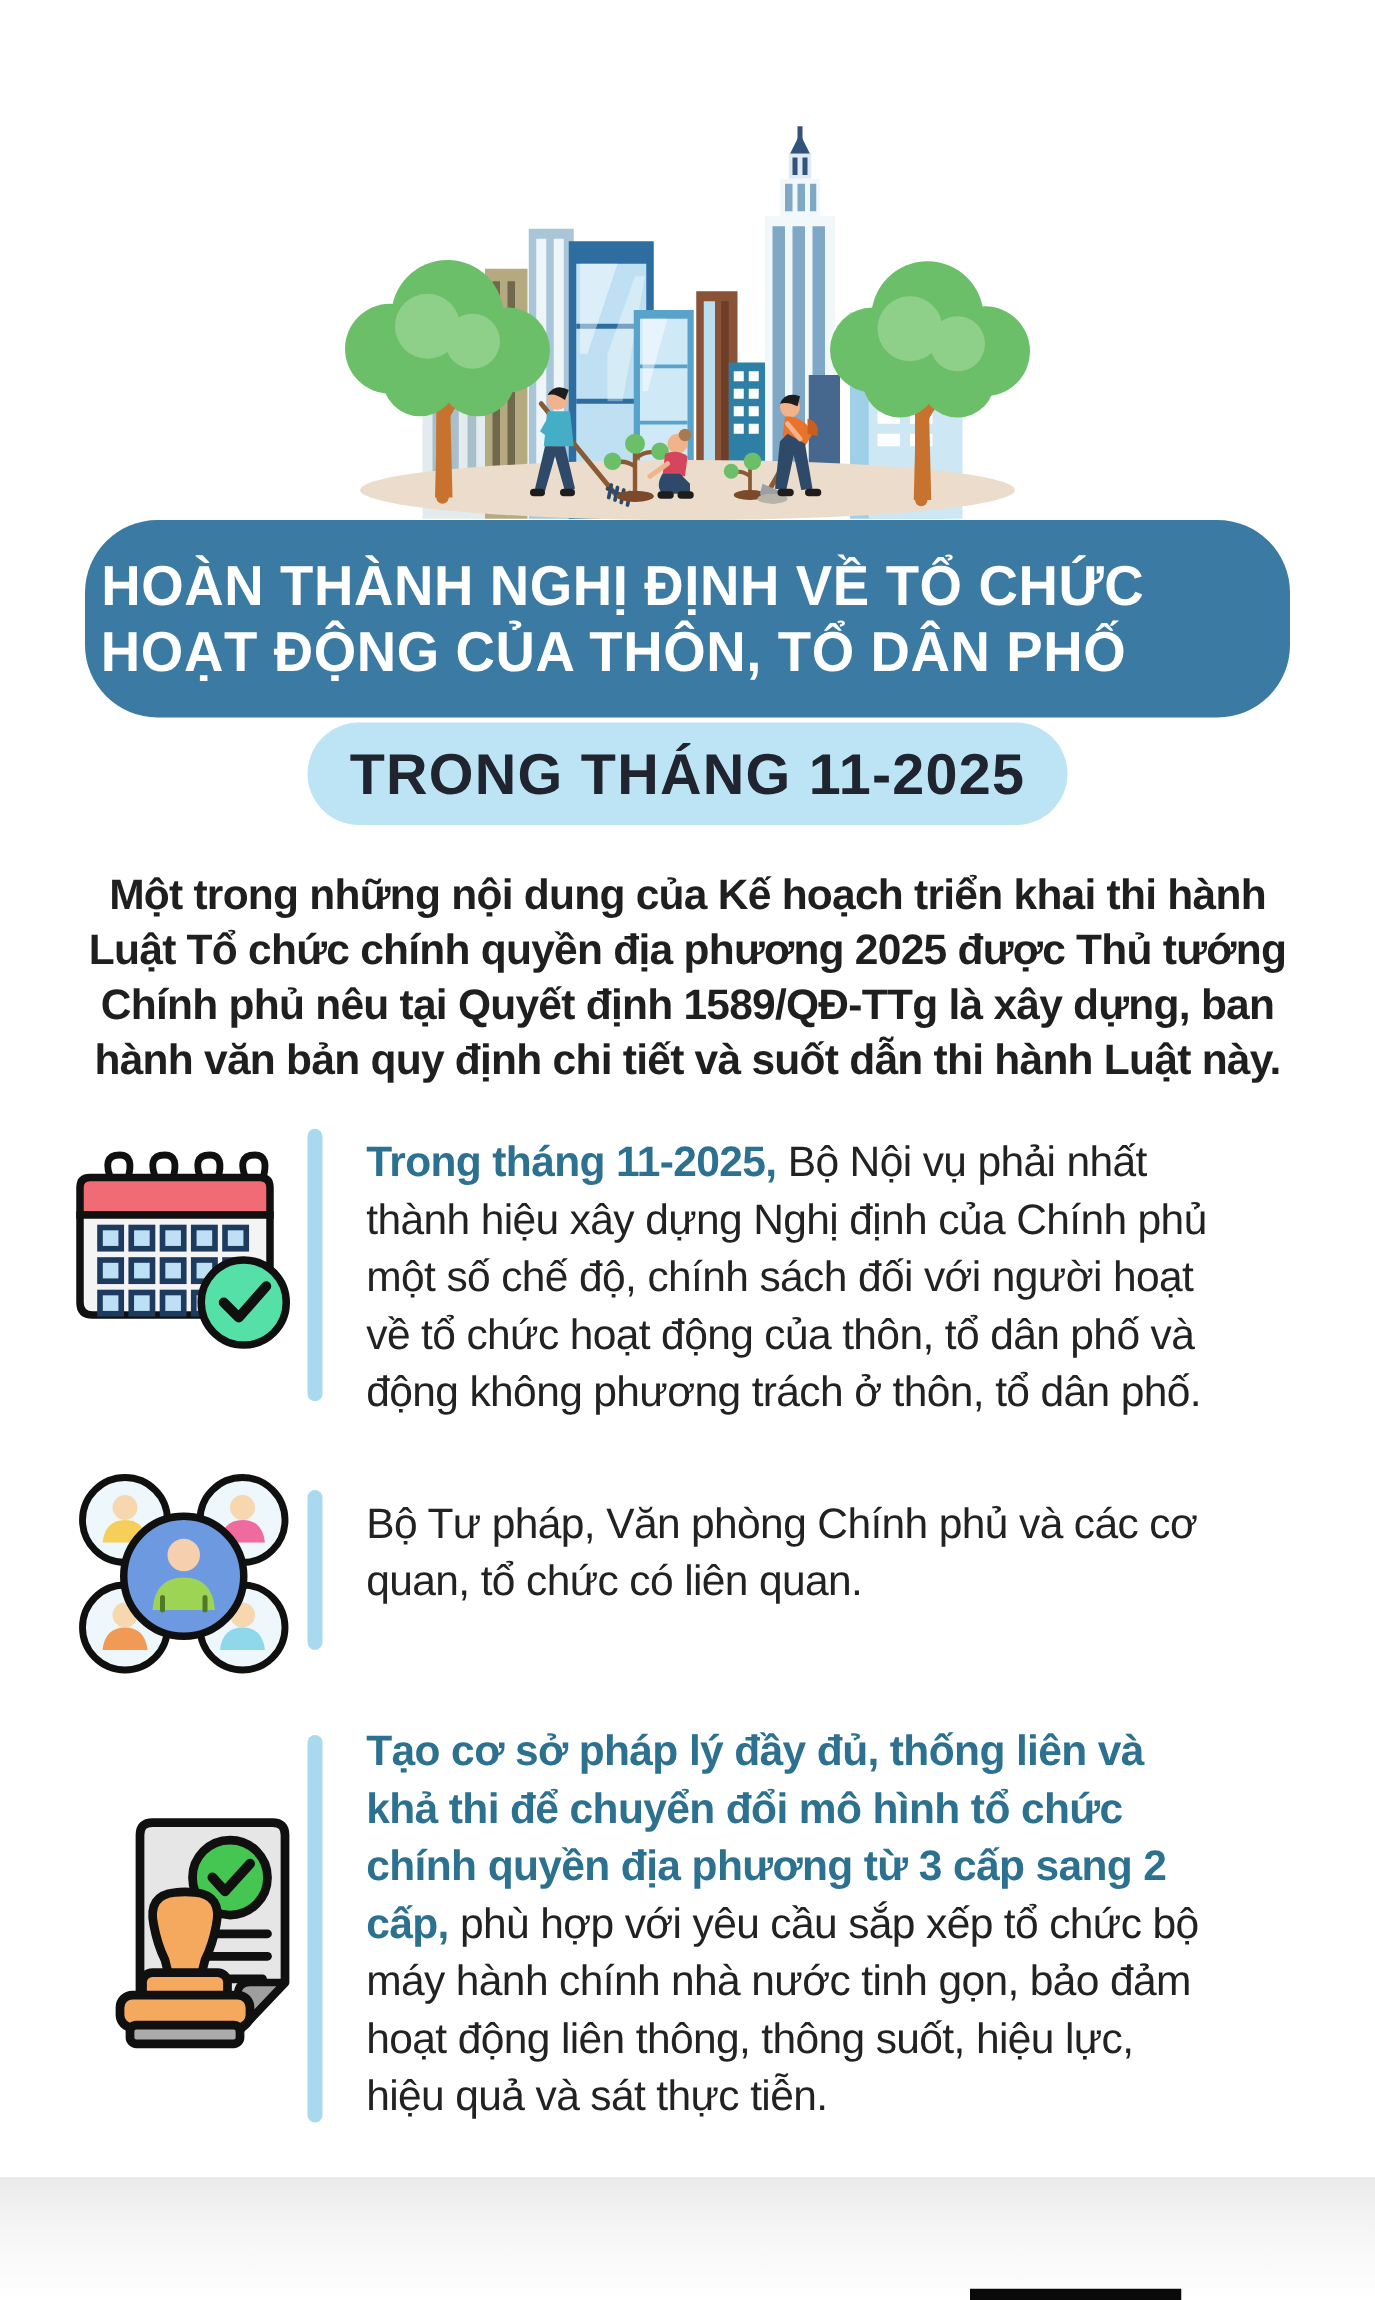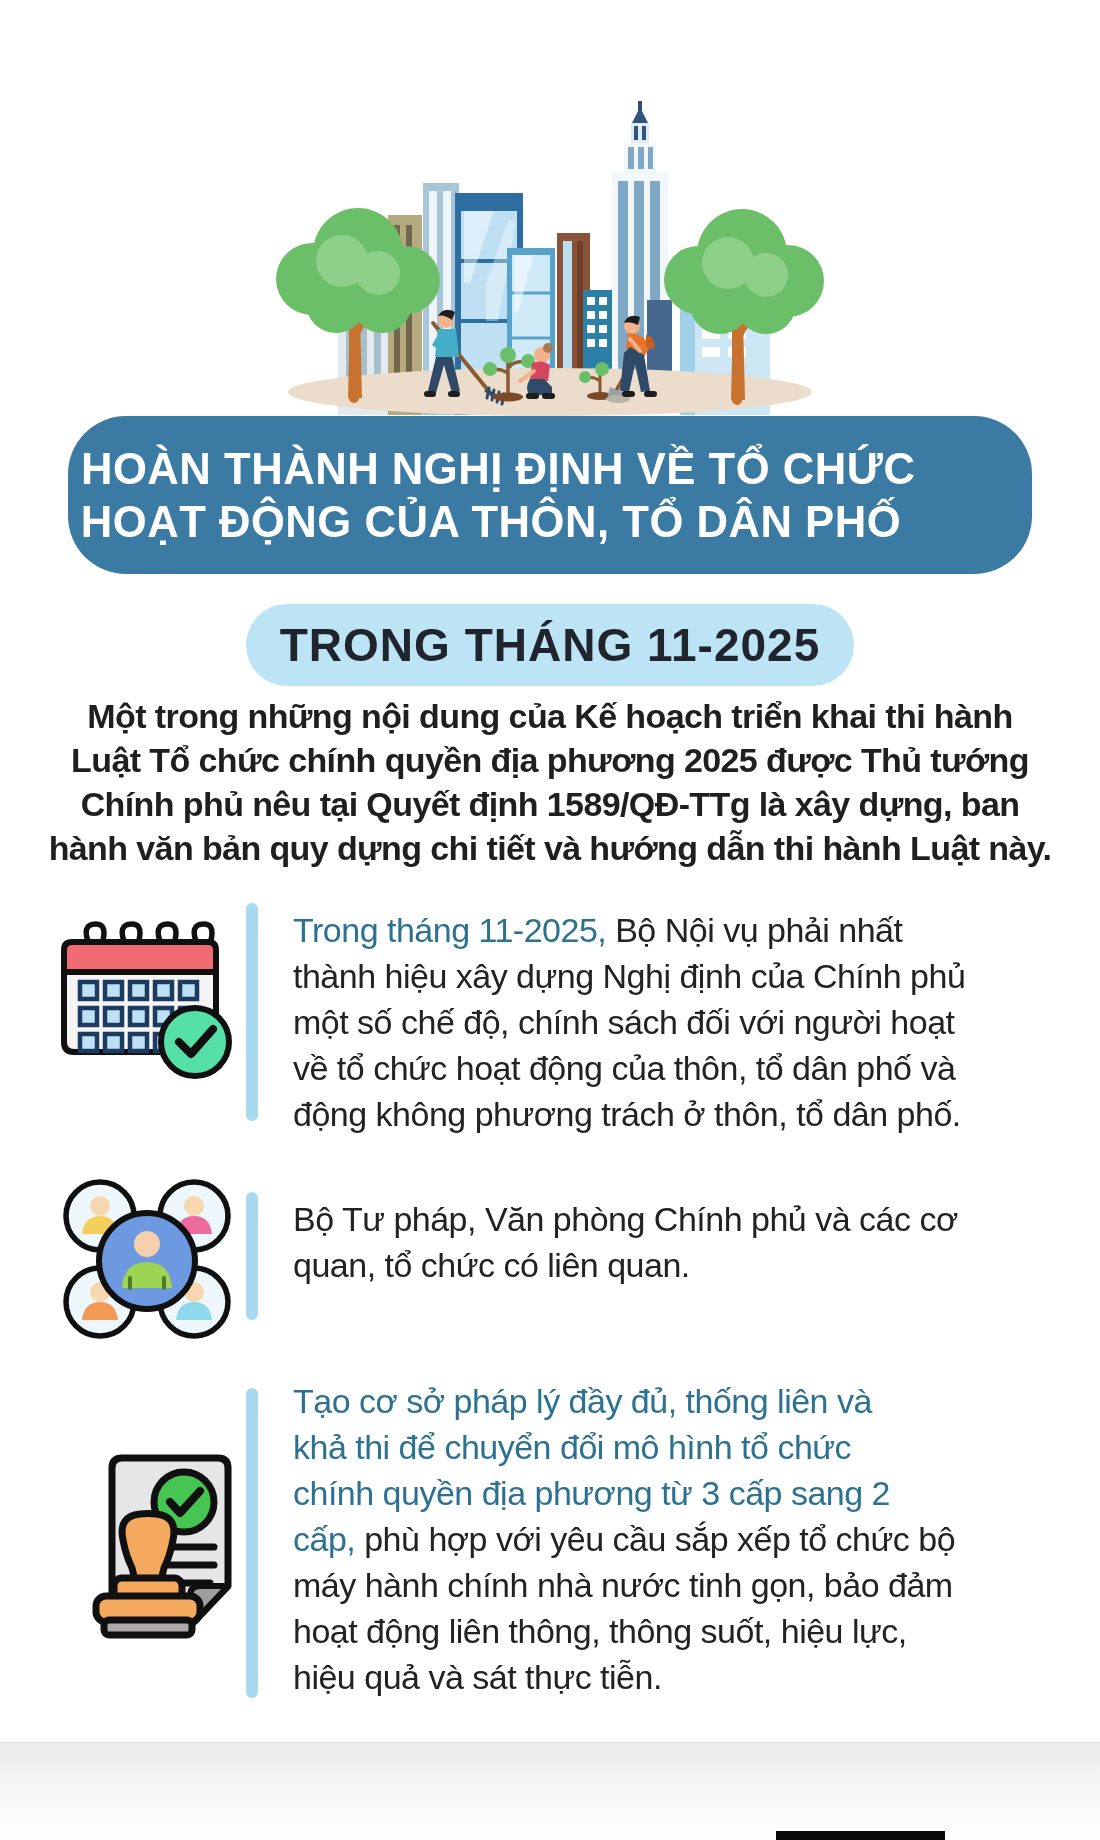--- a/index.html
+++ b/index.html
@@ -15,41 +15,41 @@
     background:var(--banner,#3a7aa3);border-radius:58px;
     display:flex;flex-direction:column;justify-content:center;align-items:flex-start;
   }
   .banner-line{
     font-size:45px;font-weight:700;line-height:53px;color:#ffffff;
     letter-spacing:.5px;white-space:nowrap;transform:scaleX(.97);
   }
   
   .pill{
     position:absolute;left:246px;top:578px;width:608px;height:82px;border-radius:41px;
-    background:var(--pill,#bde4f5);display:flex;align-items:center;justify-content:center;margin-top:26px;
+    background:var(--pill,#bde4f5);display:flex;align-items:center;justify-content:center;
   }
   .pill-label{
     font-size:46px;font-weight:700;letter-spacing:1px;color:#20242e;white-space:nowrap;
   }
   
   .intro{position:absolute;left:0;top:694px;width:1100px;text-align:center;font-weight:bold;}
   .intro-line{
     font-size:34px;line-height:44px;color:#1f1f1f;letter-spacing:-.6px;white-space:nowrap;
   }
   
   .icon{position:absolute;}
   .vbar{
     position:absolute;left:246px;width:12px;border-radius:6px;
     background:var(--bar,#a9d9ef);
   }
   .sec-text{position:absolute;left:293px;}
   .sec-line{
     font-size:34px;line-height:46px;color:#222222;letter-spacing:-.5px;white-space:nowrap;
   }
-  .seg-b{font-weight:400;color:var(--teal,#2d7191);margin-top:41px;}
+  .seg-b{font-weight:700;color:var(--teal,#2d7191);margin-top:41px;}
   
   .gray-band{
     position:absolute;left:0;top:1742px;width:1100px;height:98px;
     border-top:1px solid #e0e0e0;
     background:linear-gradient(180deg,#ebebeb 0%,#f6f6f6 45%,#ffffff 100%);
   }
   .next-peek{position:absolute;left:776px;top:1831px;width:169px;height:9px;background:#0a0a0a;}
 </style>
 </head>
 <body>
@@ -210,21 +210,21 @@
   </div>
 
   <div class="pill">
     <div class="pill-label">TRONG THÁNG 11-2025</div>
   </div>
 
   <div class="intro">
       <div class="intro-line">Một trong những nội dung của Kế hoạch triển khai thi hành</div>
       <div class="intro-line">Luật Tổ chức chính quyền địa phương 2025 được Thủ tướng</div>
       <div class="intro-line">Chính phủ nêu tại Quyết định 1589/QĐ-TTg là xây dựng, ban</div>
-      <div class="intro-line">hành văn bản quy dựng chi tiết và hướng dẫn thi hành Luật này.</div>
+      <div class="intro-line">hành văn bản quy định chi tiết và suốt dẫn thi hành Luật này.</div>
     </div>
 
   <svg class="icon" style="left:60px;top:918px" width="172" height="164" viewBox="0 0 172 164" aria-hidden="true">
     <g stroke="#101010" fill="none" stroke-width="5.5" stroke-linecap="round">
       <path d="M30 28 q-10 -22 6 -22 q12 0 6 20"></path>
       <path d="M66 28 q-10 -22 6 -22 q12 0 6 20"></path>
       <path d="M102 28 q-10 -22 6 -22 q12 0 6 20"></path>
       <path d="M138 28 q-10 -22 6 -22 q12 0 6 20"></path>
     </g>
     <path d="M12 24 h136 q8 0 8 8 v22 H4 v-22 q0 -8 8 -8 z" fill="#f16b74" stroke="#101010" stroke-width="6"></path>

